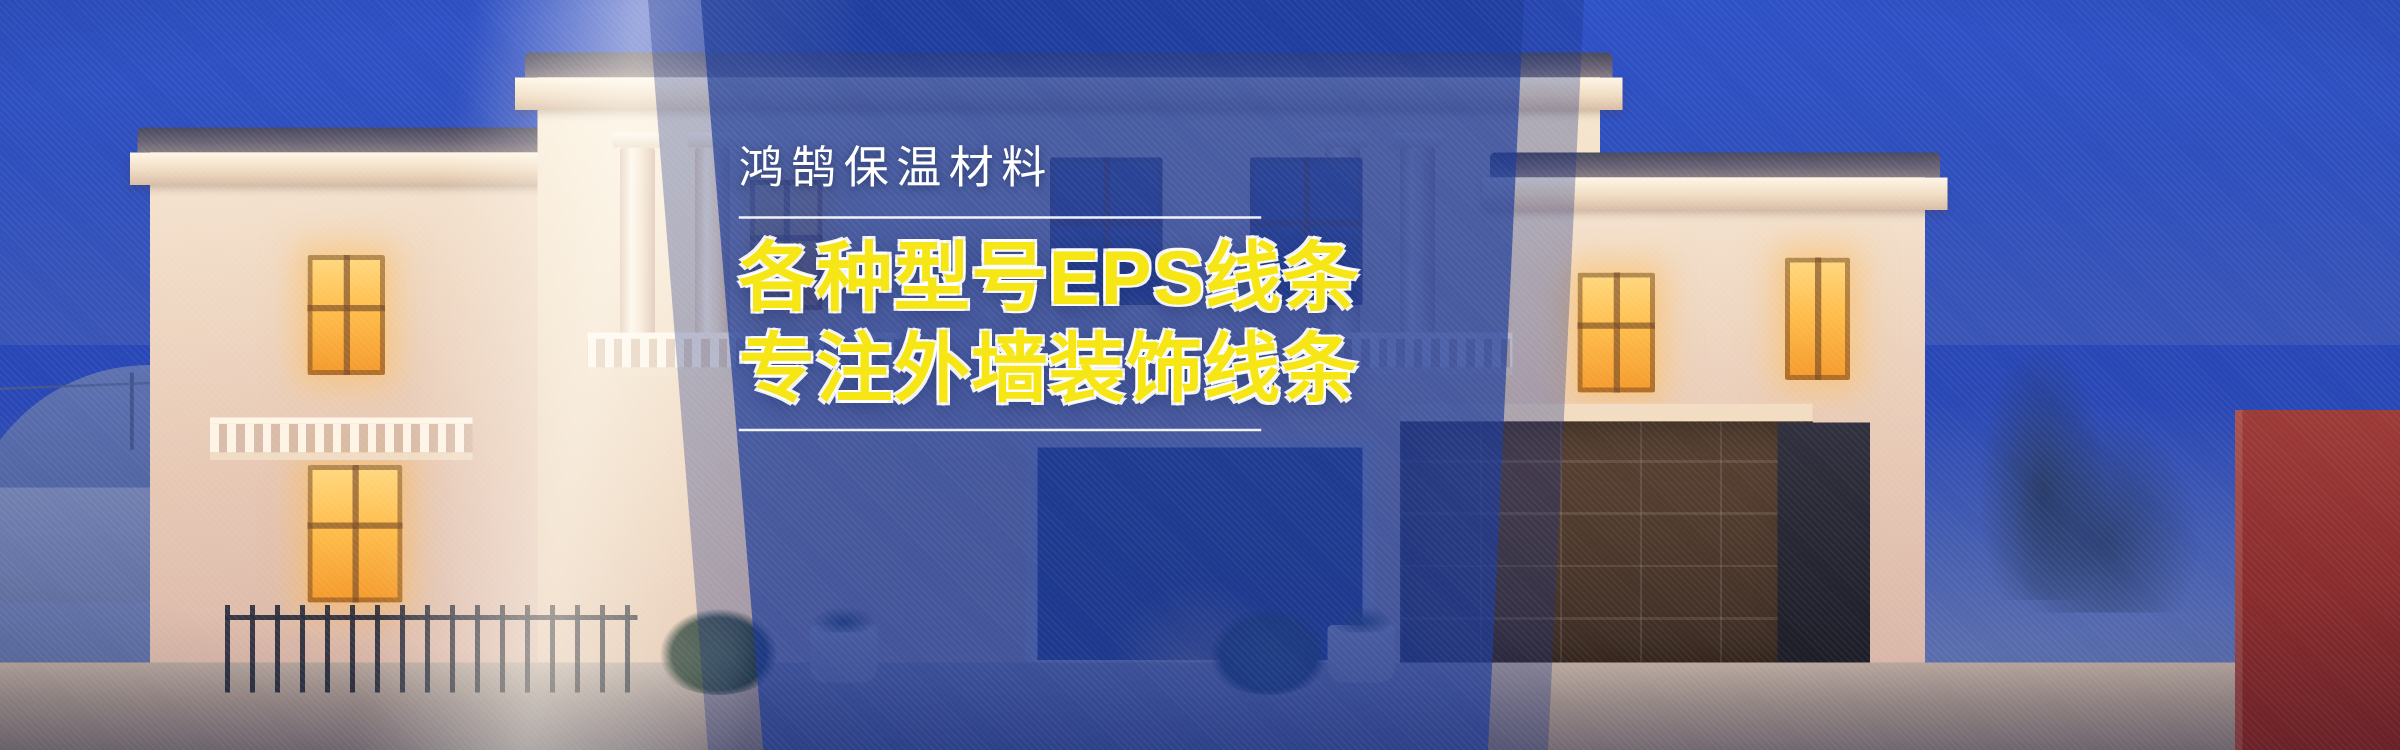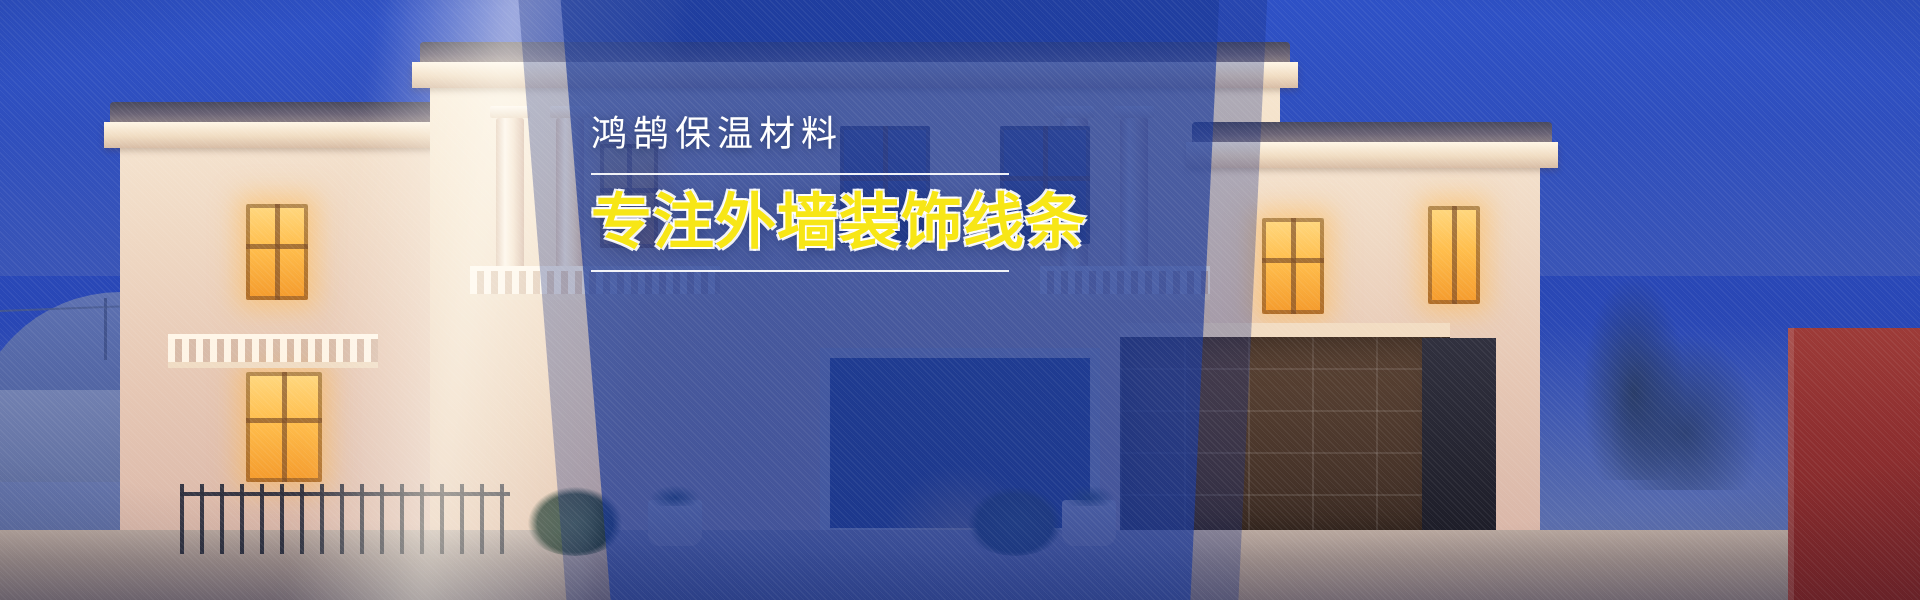--- a/index.html
+++ b/index.html
@@ -368,19 +368,20 @@
     <div class="overlay-panel"></div>
     <div class="hatch"></div>
     <div class="vignette"></div>
   </div>
 
   <div class="content">
     <div class="brand">鸿鹄保温材料</div>
 
     <div class="rule"></div>
 
+    <div class="headline">各种型号EPS线条</div>
     <div class="headline">专注外墙装饰线条</div>
 
     <div class="rule bottom"></div>
 
   </div>
 
 </div>
 
 </body></html>

